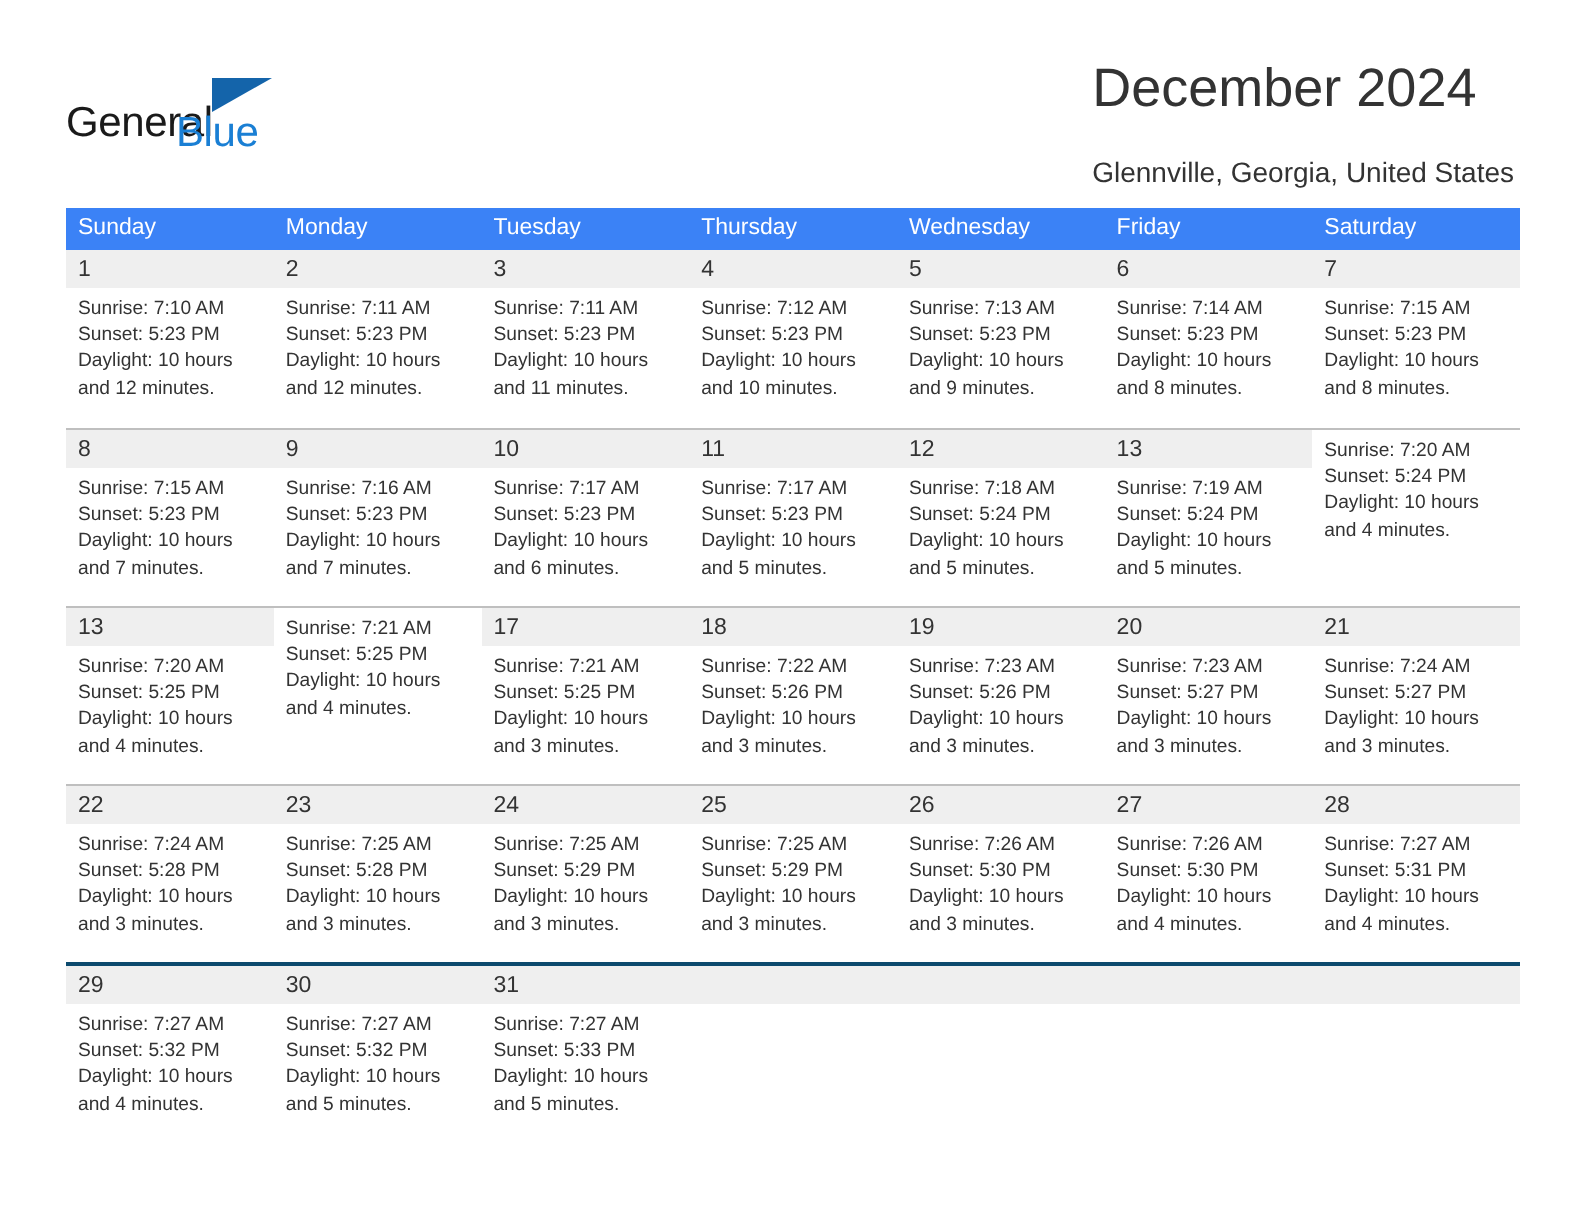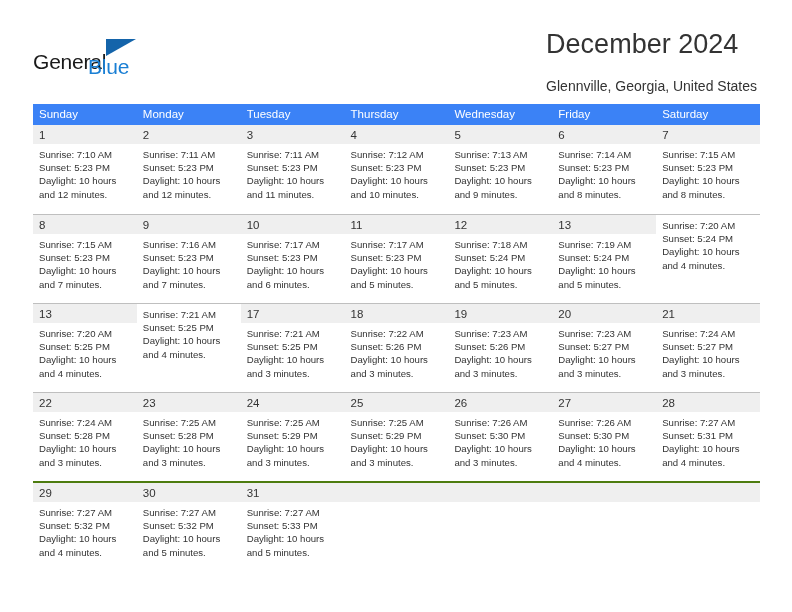--- a/index.html
+++ b/index.html
@@ -108,21 +108,21 @@
   .week-row {
     display: flex;
     border-top: 1px solid #bfbfbf;
     height: 89px;
     box-sizing: border-box;
   }
   .week-row.first {
     border-top: none;
   }
   .week-row.last {
-    border-top: 2px solid #4d7c0f;
+    border-top: 2px solid #0c4a6e;
   }
   .day-cell {
     flex: 1 1 0;
     box-sizing: border-box;
     position: relative;
     overflow: hidden;
   }
   .daynum-band {
     background: #efefef;
     height: 19px;

